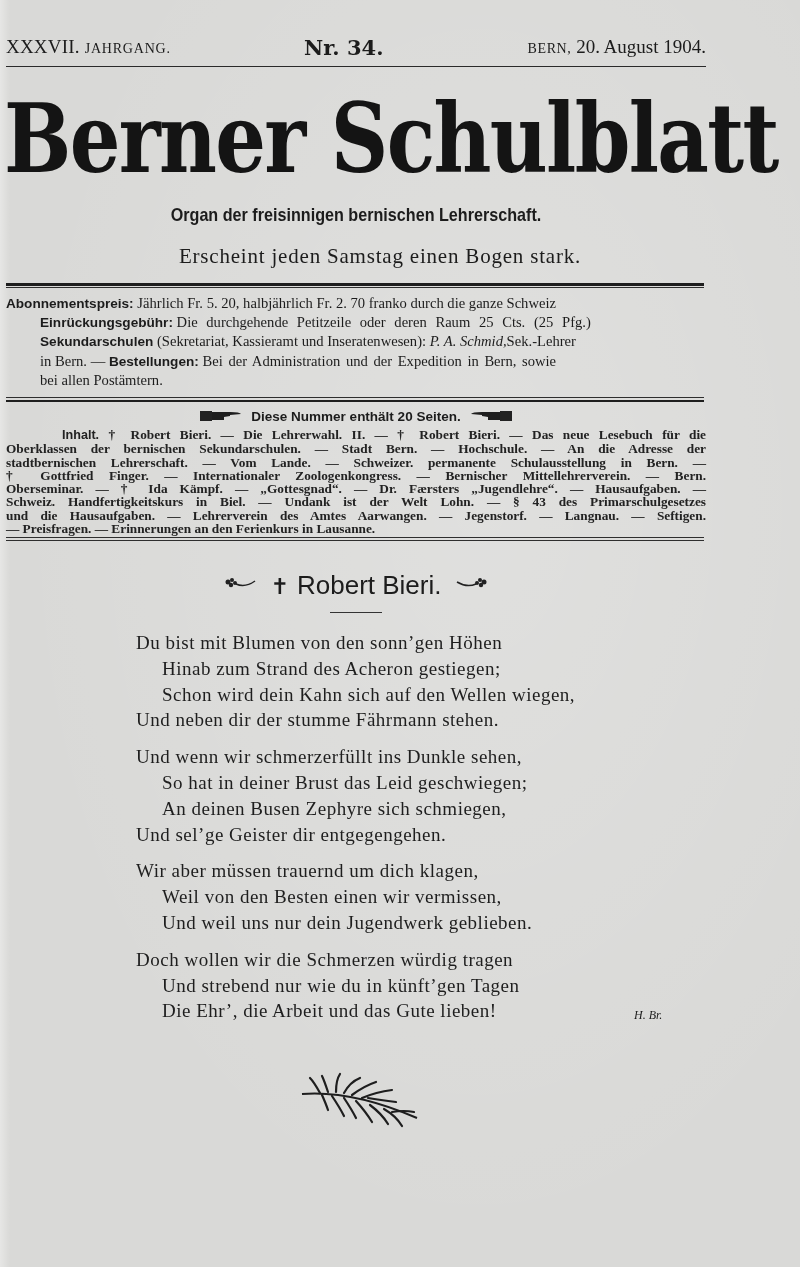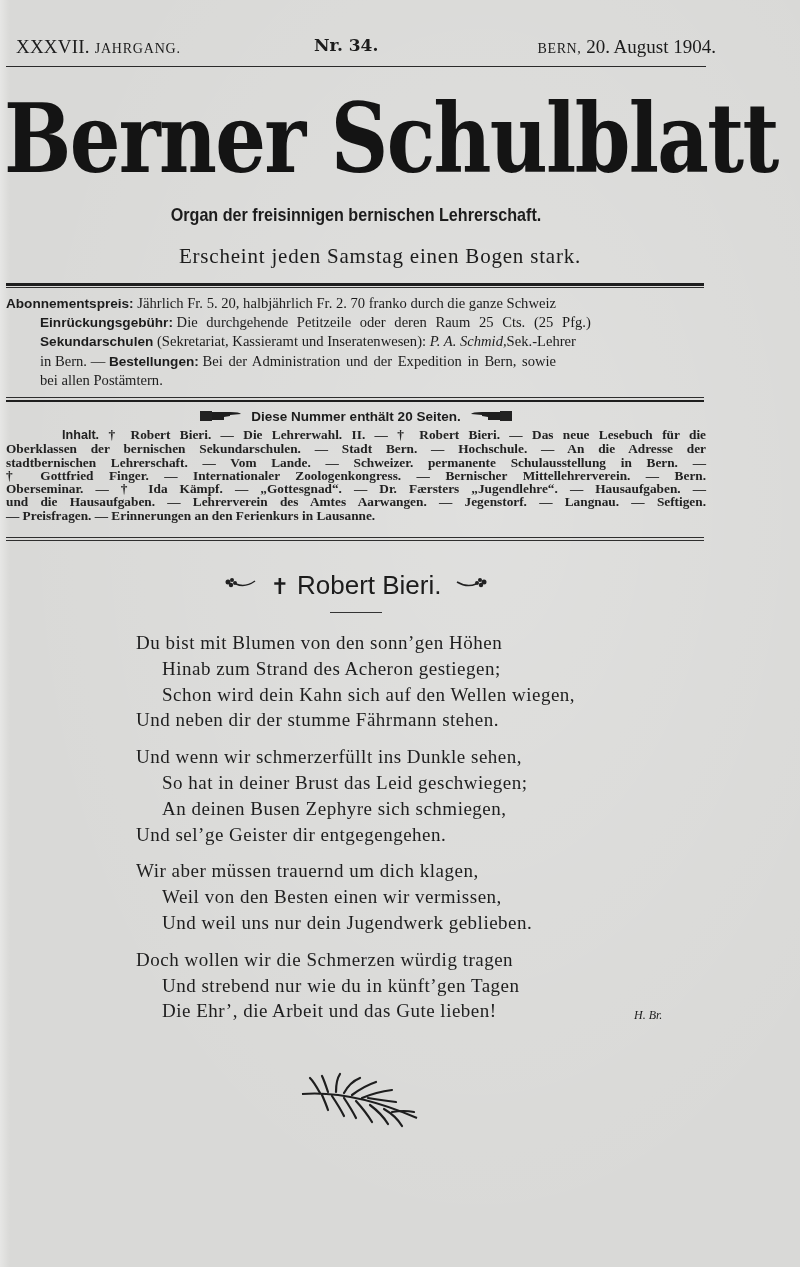--- a/index.html
+++ b/index.html
@@ -13,25 +13,25 @@
   .page {
     position: absolute; left: 0; top: 0; width: 800px; height: 1267px;
     background:
       radial-gradient(ellipse at 60% 40%, rgba(255,255,255,0.18), rgba(0,0,0,0) 70%),
       #d9d9d7;
   }
 
   
   .topline {
     position: absolute; left: 6px; top: 36px; width: 700px; height: 24px;
-    font-family: "Liberation Serif", serif; font-size: 19px; margin-left: 10px;
+    font-family: "Liberation Serif", serif; font-size: 19px;
   }
   .topline .vol { position: absolute; left: 0; top: 0; letter-spacing: 0.2px; }
   .topline .vol .sc { font-size: 14px; letter-spacing: 0.8px; }
-  .topline .nr { position: absolute; left: 298px; top: -1px; font-family: "DejaVu Serif", serif; font-weight: bold; font-size: 17px; }
+  .topline .nr { position: absolute; left: 298px; top: -1px; font-family: "DejaVu Serif", serif; font-weight: bold; font-size: 21px; }
   .topline .date { position: absolute; right: 0; top: 0; }
   .topline .date .sc { font-size: 14px; letter-spacing: 0.6px; }
   .rule-top { position: absolute; left: 6px; top: 66px; width: 700px; height: 1px; background: #2a2a2a; }
 
   .title {
     position: absolute; left: 4px; top: 84px; width: 704px;
     font-family: "DejaVu Serif", serif; font-weight: bold;
     font-size: 96px; line-height: 110px; letter-spacing: -2px;
     transform: scaleX(0.83); transform-origin: left top;
     white-space: nowrap;
@@ -144,20 +144,21 @@
         </svg>
     </span>
   </div>
 
   <div class="contents">
     <span class="line first"><span class="lbl">Inhalt.</span> <span>† Robert Bieri. — Die Lehrerwahl. II. — † Robert Bieri. — Das neue Lesebuch für die</span></span>
     <span class="line">Oberklassen der bernischen Sekundarschulen. — Stadt Bern. — Hochschule. — An die Adresse der</span>
     <span class="line">stadtbernischen Lehrerschaft. — Vom Lande. — Schweizer. permanente Schulausstellung in Bern. —</span>
     <span class="line">† Gottfried Finger. — Internationaler Zoologenkongress. — Bernischer Mittellehrerverein. — Bern.</span>
     <span class="line">Oberseminar. — † Ida Kämpf. — „Gottesgnad“. — Dr. Færsters „Jugendlehre“. — Hausaufgaben. —</span>
+    <span class="line">Schweiz. Handfertigkeitskurs in Biel. — Undank ist der Welt Lohn. — § 43 des Primarschulgesetzes</span>
     <span class="line">und die Hausaufgaben. — Lehrerverein des Amtes Aarwangen. — Jegenstorf. — Langnau. — Seftigen.</span>
     <span class="line last">— Preisfragen. — Erinnerungen an den Ferienkurs in Lausanne.</span>
   </div>
 
   <div class="rule-thin" style="top:537px"></div>
   <div class="rule-thin" style="top:540px"></div>
 
   <div class="poem-title">
     <span class="ornament">
       <svg width="34" height="16" viewBox="0 0 34 16">

